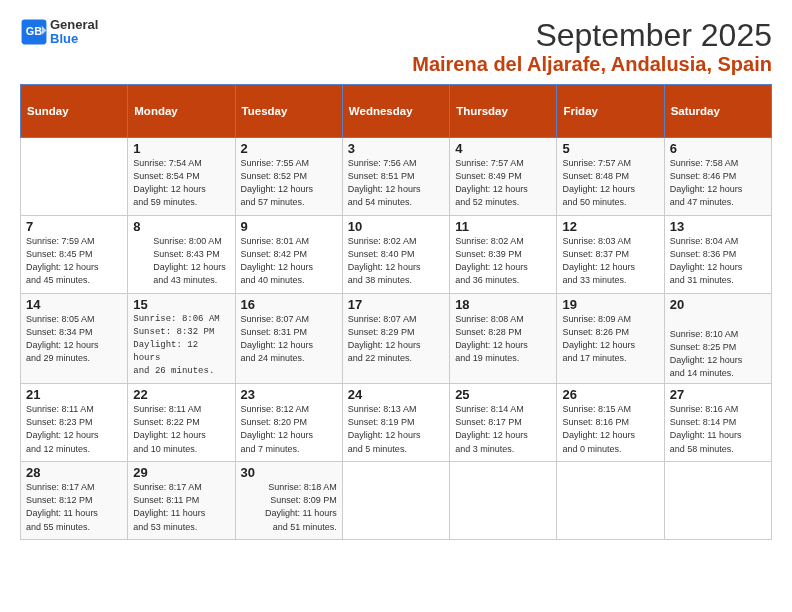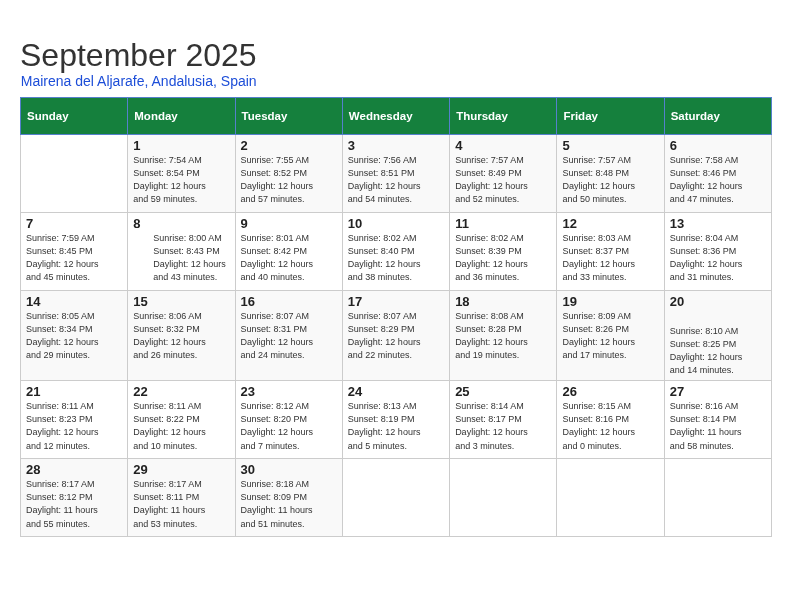--- a/index.html
+++ b/index.html
@@ -27,44 +27,43 @@
       align-items: center;
       gap: 0;
     }
     .logo-icon {
       width: 28px;
       height: 28px;
       margin-right: 2px;
     }
     .title-block {
       text-align: right;
-      margin-top: 20px;
     }
     .month-title {
       font-size: 32px;
       font-weight: 300;
       color: #333;
       line-height: 1.1;
     }
     .location-title {
-      font-size: 14px;
-      color: #1d4ed8;
-      font-weight: normal;
+      font-size: 20px;
+      color: #c2410c;
+      font-weight: bold;
     }
     .calendar-table {
       width: 100%;
       border-collapse: collapse;
       table-layout: fixed;
     }
     .calendar-table thead th {
-      background: #15803d;
+      background: #c2410c;
       color: #fff;
       font-size: 11.5px;
       font-weight: bold;
-      padding: 12px 6px;
+      padding: 20px 6px;
       text-align: left;
       border: 1px solid #5580cc;
     }
     .calendar-table tbody td {
       border: 1px solid #ccc;
       vertical-align: top;
       padding: 3px 5px;
       font-size: 9.5px;
       color: #333;
       height: 78px;
@@ -87,20 +86,35 @@
     }
     .empty-cell {
       background: #fff !important;
     }
   </style>
 </head>
 <body>
 
 <div class="page">
   <div class="header-row">
+    <div class="logo">
+      <svg class="logo-icon" viewBox="0 0 36 36">
+        <rect x="2" y="2" width="32" height="32" rx="4" fill="#1a73e8"></rect>
+        <text x="18" y="22" text-anchor="middle" font-size="14" fill="white" font-family="Arial" font-weight="bold">GB</text>
+        <polygon points="28,10 34,16 28,22" fill="#fff" opacity="0.7"></polygon>
+      </svg>
+      <div>
+        <div style="font-size:13px;font-weight:bold;color:#333;line-height:1.1;">
+          <span style="color:#333;">General</span>
+        </div>
+        <div style="font-size:13px;font-weight:bold;color:#1a73e8;line-height:1.1;">
+          <span>Blue</span>
+        </div>
+      </div>
+    </div>
     <div class="title-block">
       <div class="month-title">September 2025</div>
       <div class="location-title">Mairena del Aljarafe, Andalusia, Spain</div>
     </div>
   </div>
 
   <table class="calendar-table">
     <thead>
       <tr id="weekday-header">
           <th>Sunday</th>
@@ -212,21 +226,21 @@
         <tr>
           <td>
             <span class="day-number">14</span>
             <div class="day-info" style="white-space: pre-line;">Sunrise: 8:05 AM
 Sunset: 8:34 PM
 Daylight: 12 hours
 and 29 minutes.</div>
           </td>
           <td>
             <span class="day-number">15</span>
-            <div class="day-info" style="white-space: pre-line;">Sunrise: 8:06 AM
+            <div class="day-info" style="white-space: pre-line; font-family: Liberation Mono, monospace;">Sunrise: 8:06 AM
 Sunset: 8:32 PM
 Daylight: 12 hours
 and 26 minutes.</div>
           </td>
           <td>
             <span class="day-number">16</span>
             <div class="day-info" style="white-space: pre-line;">Sunrise: 8:07 AM
 Sunset: 8:31 PM
 Daylight: 12 hours
 and 24 minutes.</div>
@@ -321,21 +335,21 @@
           </td>
           <td>
             <span class="day-number">29</span>
             <div class="day-info" style="white-space: pre-line;">Sunrise: 8:17 AM
 Sunset: 8:11 PM
 Daylight: 11 hours
 and 53 minutes.</div>
           </td>
           <td>
             <span class="day-number">30</span>
-            <div class="day-info" style="white-space: pre-line;">Sunrise: 8:18 AM
+            <div class="day-info" style="white-space: pre-line; text-align: right;">Sunrise: 8:18 AM
 Sunset: 8:09 PM
 Daylight: 11 hours
 and 51 minutes.</div>
           </td>
           <td class="empty-cell"></td>
           <td class="empty-cell"></td>
           <td class="empty-cell"></td>
           <td class="empty-cell"></td>
         </tr>
       </tbody>

